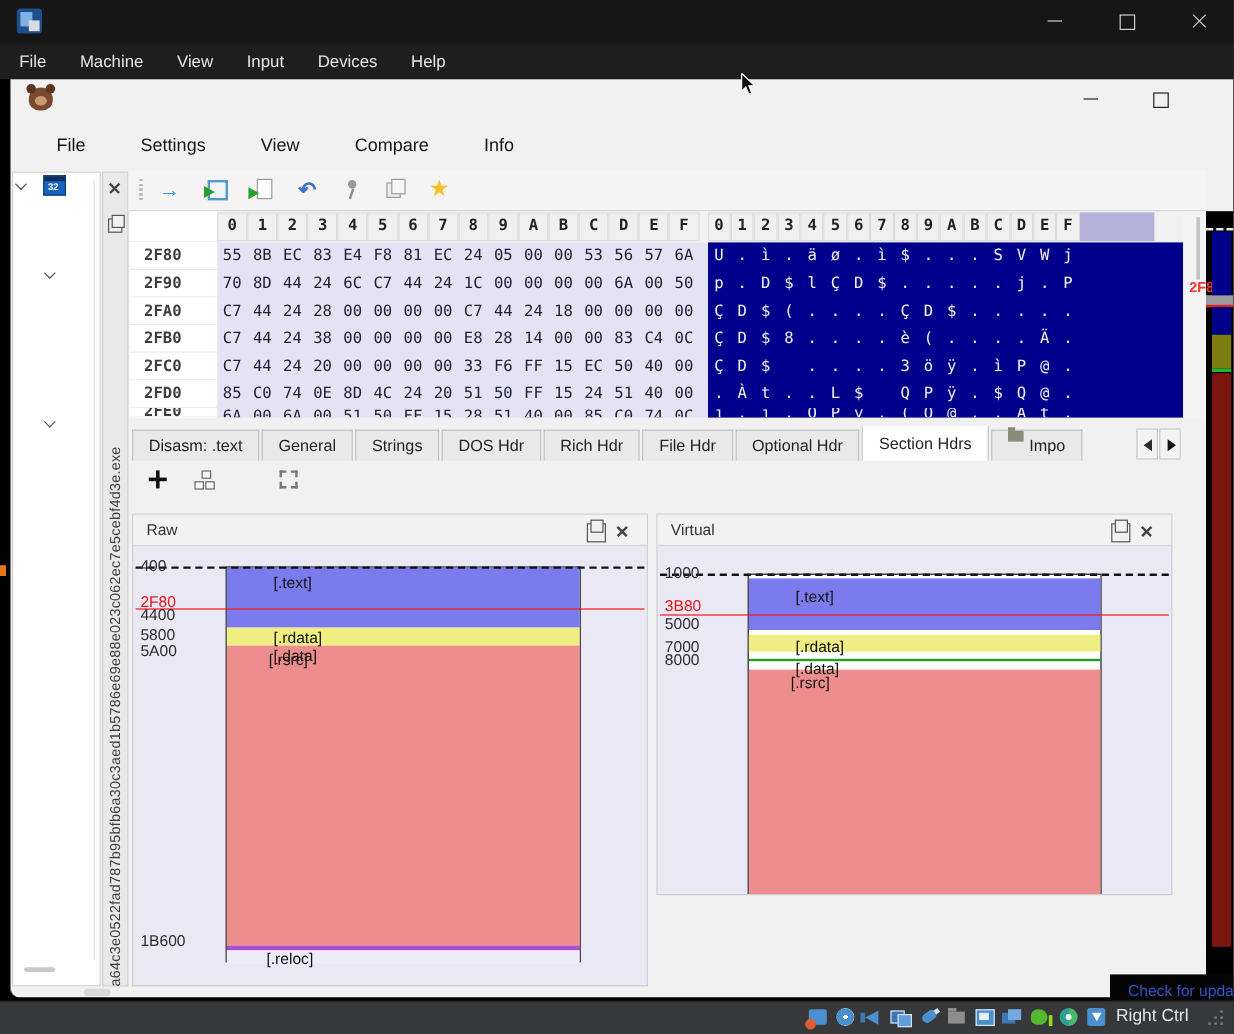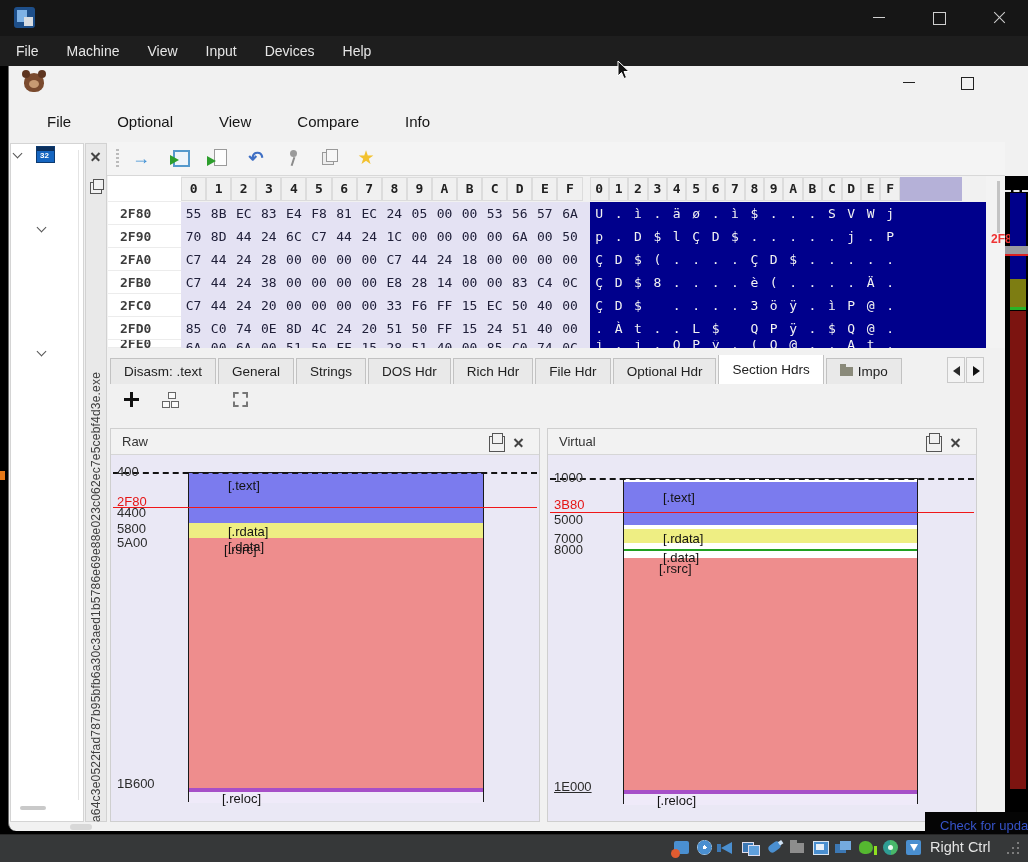--- a/index.html
+++ b/index.html
@@ -85,21 +85,21 @@
   #hex-scrolltrack{left:986px;top:176px;width:19px;height:172px;background:#f3f3f3;}
   #hex-scrollthumb{left:997px;top:181px;width:3px;height:52px;background:#c4c4c4;}
   #minimap{left:1005px;top:176px;width:23px;height:658px;background:#000;}
   #minimap .bar{position:absolute;left:5px;width:16px;}
   #mm-dash{position:absolute;left:0;top:14px;width:23px;border-top:2px dashed #e8e8e8;}
   #mm-grayband{position:absolute;left:0;top:70px;width:23px;height:10px;background:#9a9aa0;}
   #mm-redline{position:absolute;left:0;top:78px;width:23px;height:2px;background:#d22;}
   #mm-label{position:absolute;left:-14px;top:56px;font-size:12px;color:#e33;font-weight:bold;}
   
   #pb-tabs{left:110px;top:355px;width:876px;height:29px;display:flex;align-items:flex-end;overflow:hidden;}
-  .tab{height:25px;line-height:25px;padding:0 13px;background:#e9e9e9;border:1px solid #c2c2c2;border-bottom:none;margin-right:2px;font-size:13.5px;color:#222;white-space:nowrap;display:flex;align-items:center;}
+  .tab{height:25px;line-height:25px;padding:0 13px;background:#e9e9e9;border:1px solid #c2c2c2;border-bottom:none;margin-right:2px;font-size:13.5px;color:#222;white-space:nowrap;display:flex;align-items:flex-start;}
   .tab.sel{height:29px;line-height:29px;background:#fff;font-weight:400;}
   .folder-glyph{display:inline-block;width:13px;height:9px;background:#8a8a7a;margin-right:5px;position:relative;}
   .folder-glyph:before{content:"";position:absolute;left:0;top:-3px;width:6px;height:3px;background:#8a8a7a;}
   .tabscroll{top:357px;width:18px;height:26px;background:#f3f3f3;border:1px solid #c9c9c9;box-sizing:border-box;}
   .tri-l{position:absolute;left:5px;top:8px;width:0;height:0;border-right:7px solid #2a2a2a;border-top:5px solid transparent;border-bottom:5px solid transparent;}
   .tri-r{position:absolute;left:6px;top:8px;width:0;height:0;border-left:7px solid #111;border-top:5px solid transparent;border-bottom:5px solid transparent;}
   
   .plus-ico{width:15px;height:15px;}
   .plus-ico:before{content:"";position:absolute;left:6px;top:0;width:3px;height:15px;background:#111;}
   .plus-ico:after{content:"";position:absolute;left:0;top:6px;width:15px;height:3px;background:#111;}
@@ -187,21 +187,21 @@
   </div>
   <div class="abs winbtn pbbtn" style="left:888px">
       <span class="minline"></span>
     </div>
   <div class="abs winbtn pbbtn" style="left:946px">
       <span class="maxbox"></span>
     </div>
 
   <div class="abs" id="pb-menubar">
       <span class="mi">File</span>
-      <span class="mi">Optional</span>
+      <span class="mi">Settings</span>
       <span class="mi">View</span>
       <span class="mi">Compare</span>
       <span class="mi">Info</span>
     </div>
 
   <div class="abs" id="tree-panel"></div>
   <div class="abs chev" style="left:14px;top:150px"></div>
   <div class="abs" id="tree-appicon">
       <span>32</span>
     </div>
@@ -627,21 +627,21 @@
         <div class="seclabel" style="left: 111px; top: 336px;">[.reloc]</div>
         <div class="axislabel" style="top: 9px;">400</div>
         <div class="axislabel red" style="top: 39px;">2F80</div>
         <div class="axislabel" style="top: 50px;">4400</div>
         <div class="axislabel" style="top: 80px;">5A00</div>
         <div class="axislabel" style="top: 66px;">5800</div>
         <div class="axislabel" style="top: 321px;">1B600</div>
       </div>
   </div>
 
-  <div class="abs dockpanel" id="panel-virtual" style="left:547px;top:428px;width:430px;height:394px">
+  <div class="abs dockpanel" id="panel-virtual" style="left:547px;top:428px;width:430px;height:318px">
     <div class="dp-title">Virtual</div>
     <div class="dp-btn float-icon" style="right:34px"></div>
     <div class="dp-btn x-icon" style="right:12px;top:8px"></div>
     <div class="panel-content" id="virtual-content">
         <div class="secbox" style="left: 75px; top: 23px; width: 295px; height: 326px;">
           <div class="stripe" style="top: 3px; height: 43px; background: rgb(123, 123, 238);"></div>
           <div class="stripe" style="top: 50px; height: 14px; background: rgb(238, 238, 131);"></div>
           <div class="stripe" style="top: 70px; height: 2px; background: rgb(32, 160, 32);"></div>
           <div class="stripe" style="top: 79px; height: 232px; background: rgb(238, 141, 141);"></div>
           <div class="stripe" style="top: 311px; height: 4px; background: rgb(166, 79, 200);"></div>

